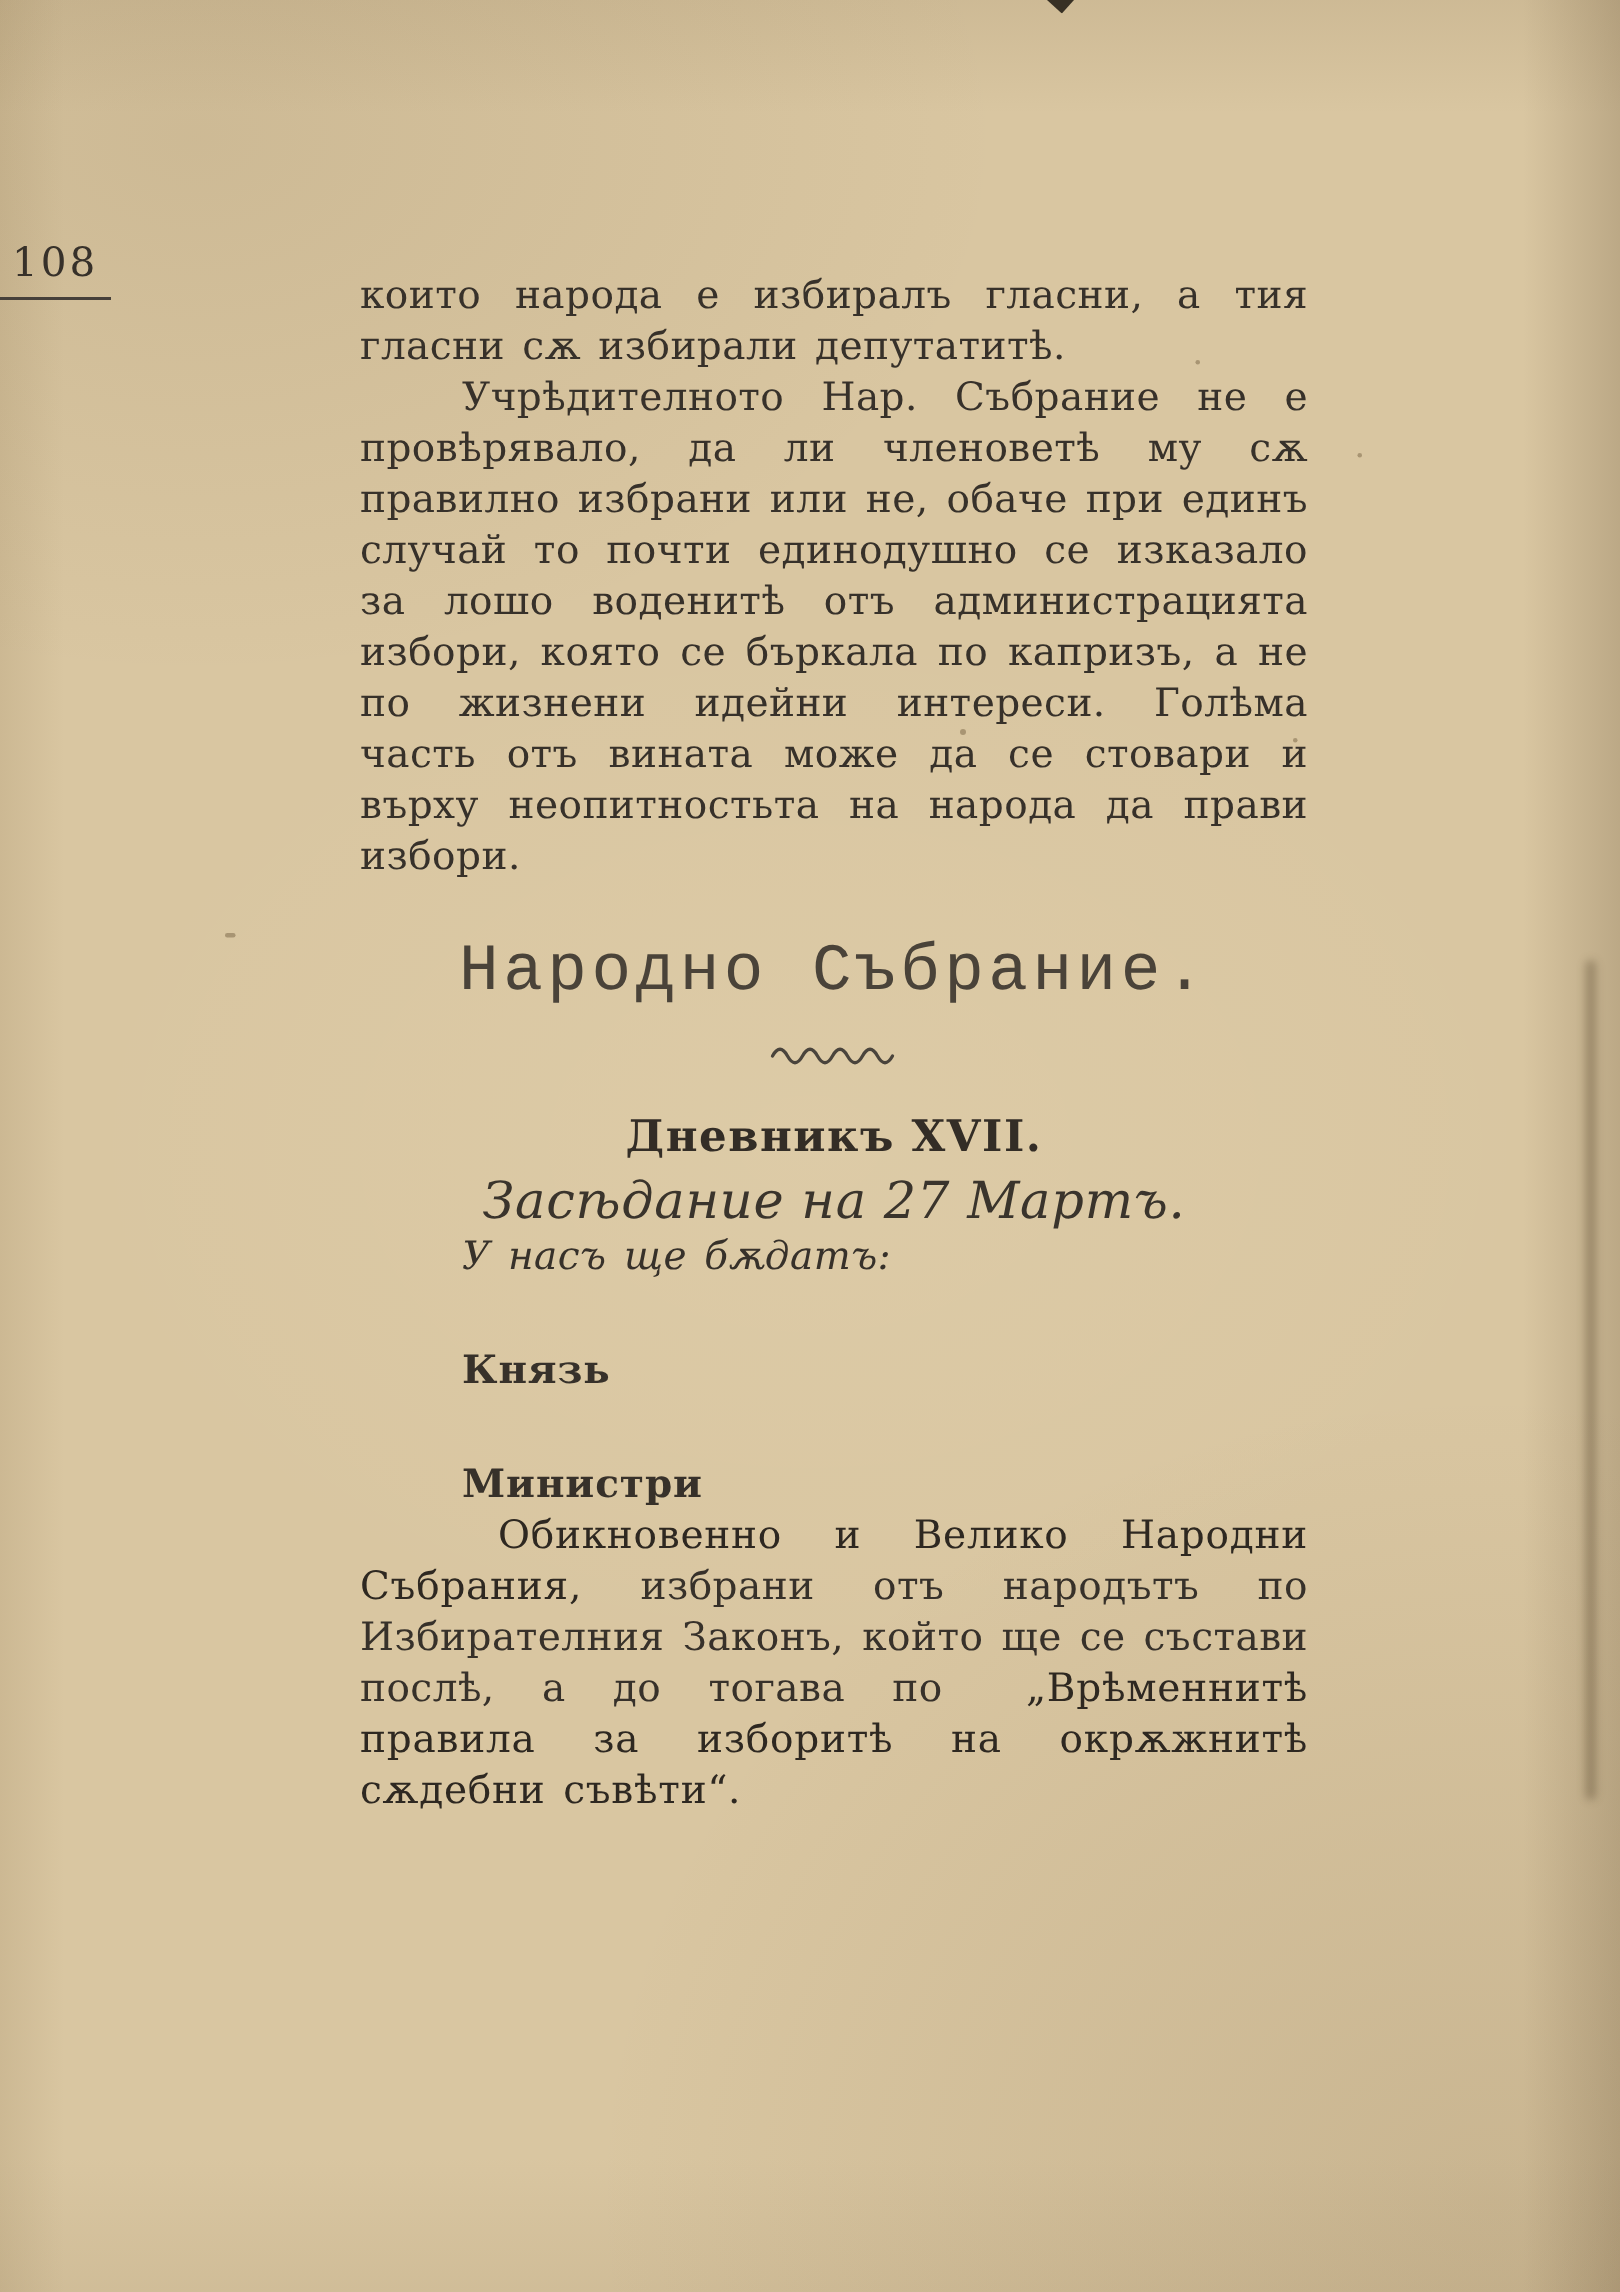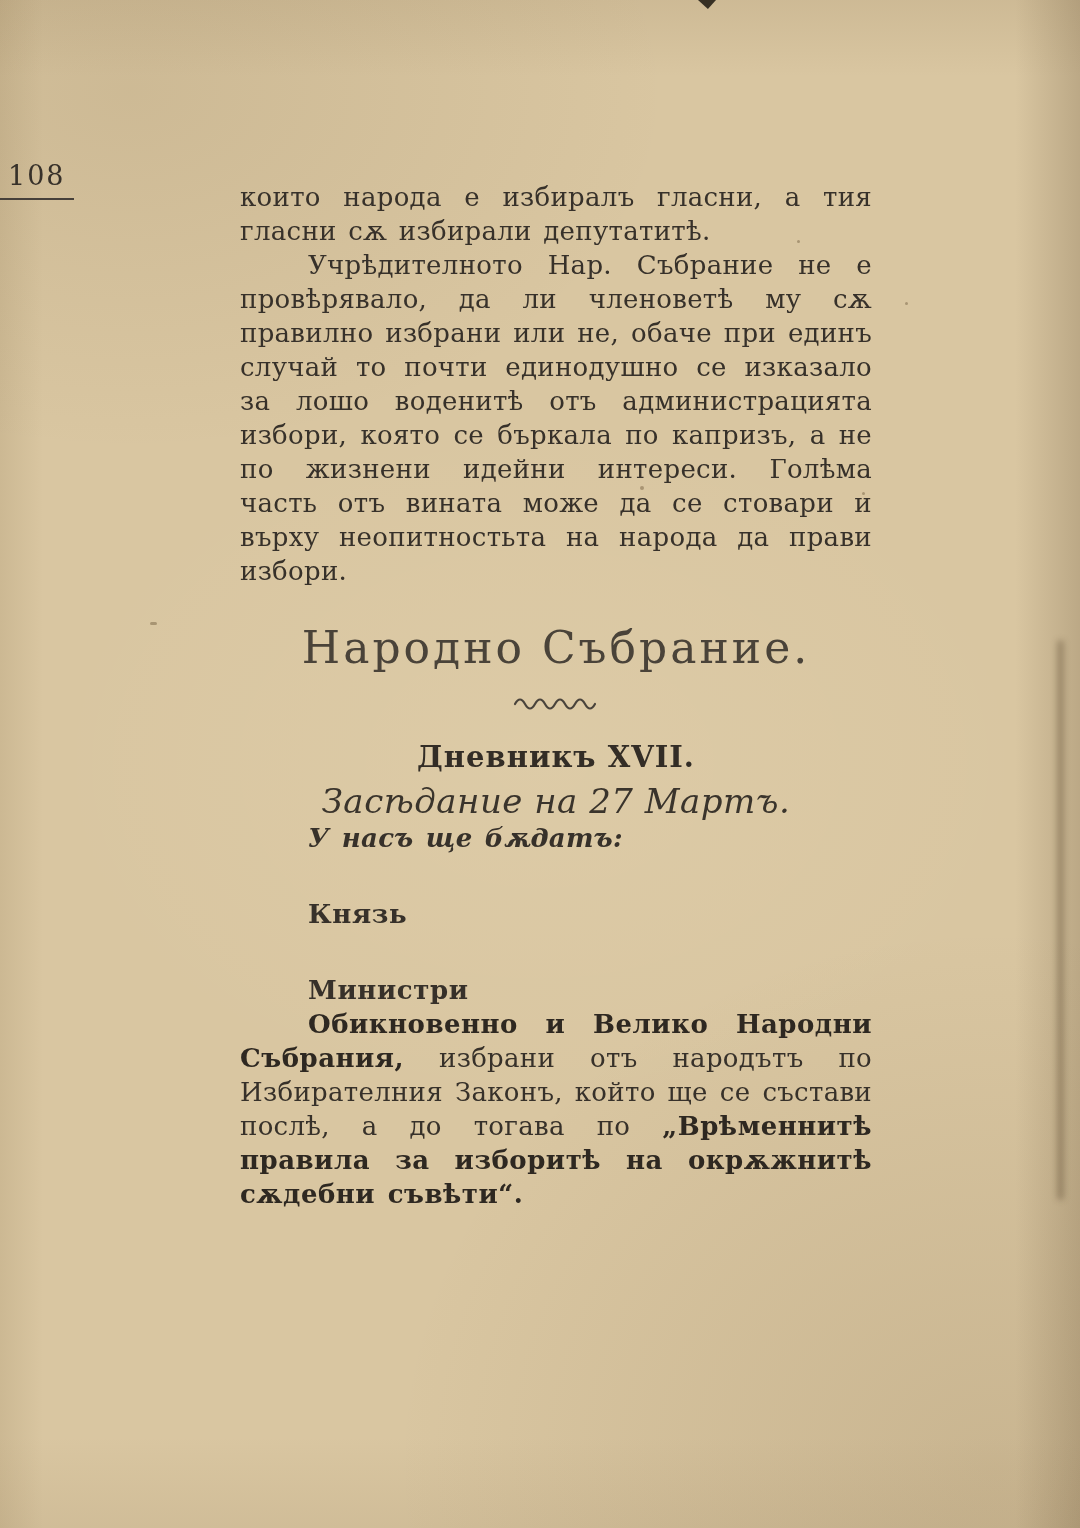--- a/index.html
+++ b/index.html
@@ -84,37 +84,38 @@
     font-size: 26px;
     line-height: 34px;
     text-align: justify;
     text-indent: 68px;
     letter-spacing: 0.3px;
     word-spacing: 3px;
   }
   .para.no-indent { text-indent: 0; }
   .lead-italic {
     font-style: italic;
-    font-weight: 700;
+    font-weight: 400;
   }
   .bold-item {
     font-weight: bold;
     letter-spacing: 0.6px;
     margin-top: 42px;
   }
-  .bold { font-weight: bold; letter-spacing: 0.5px; color: #2e2821; }
+  .bold { font-weight: normal; letter-spacing: 0.5px; color: #2e2821; margin-left: 24px; }
 
   .section-heading {
     margin: 36px 0 0;
     font-size: 44px;
     font-weight: normal;
     text-align: center;
     letter-spacing: 3px;
     color: #4a4339;
     line-height: 1.1;
+    font-family: Liberation Mono, monospace;
   }
   .ornament {
     margin: 22px auto 0;
     width: 86px;
     text-align: center;
     color: #4a443c;
   }
   .diary-heading {
     margin: 26px 0 0;
     font-size: 29px;

